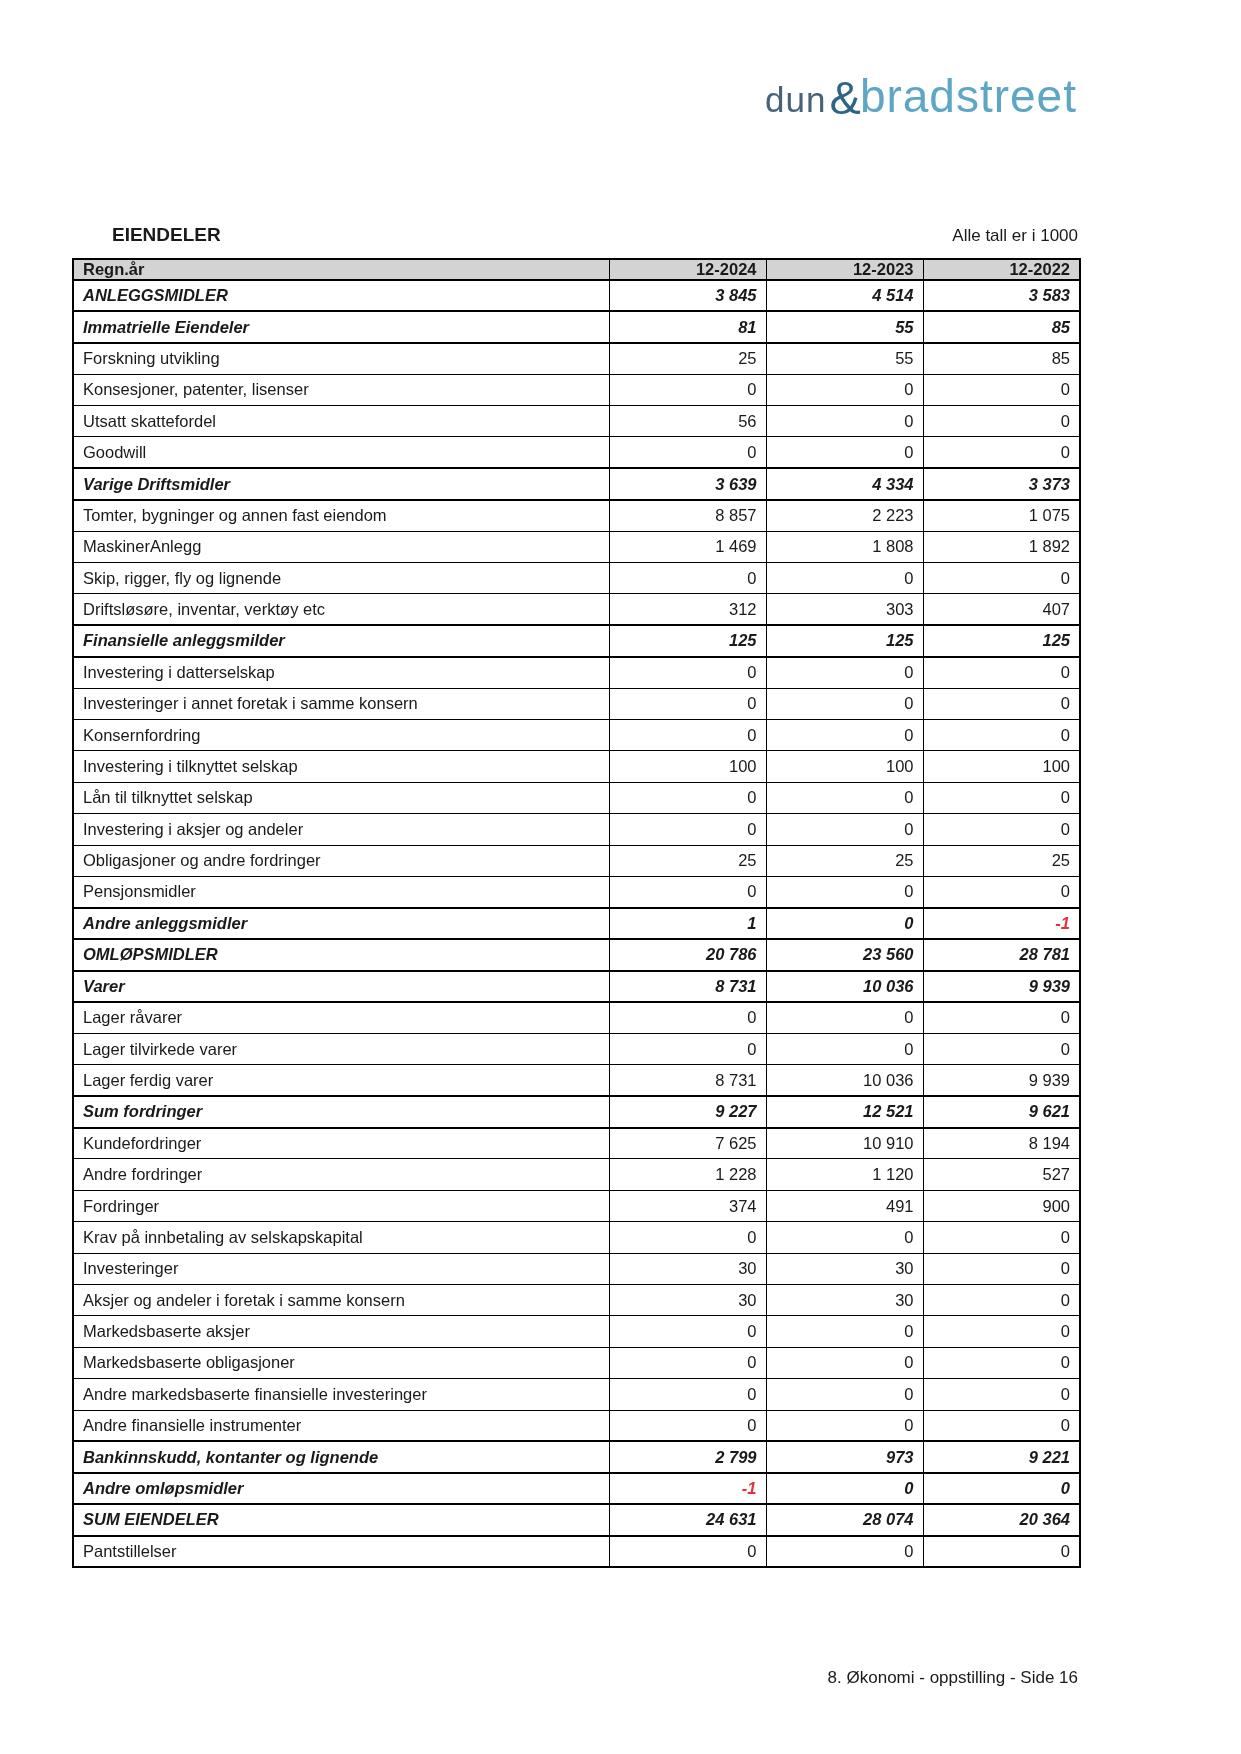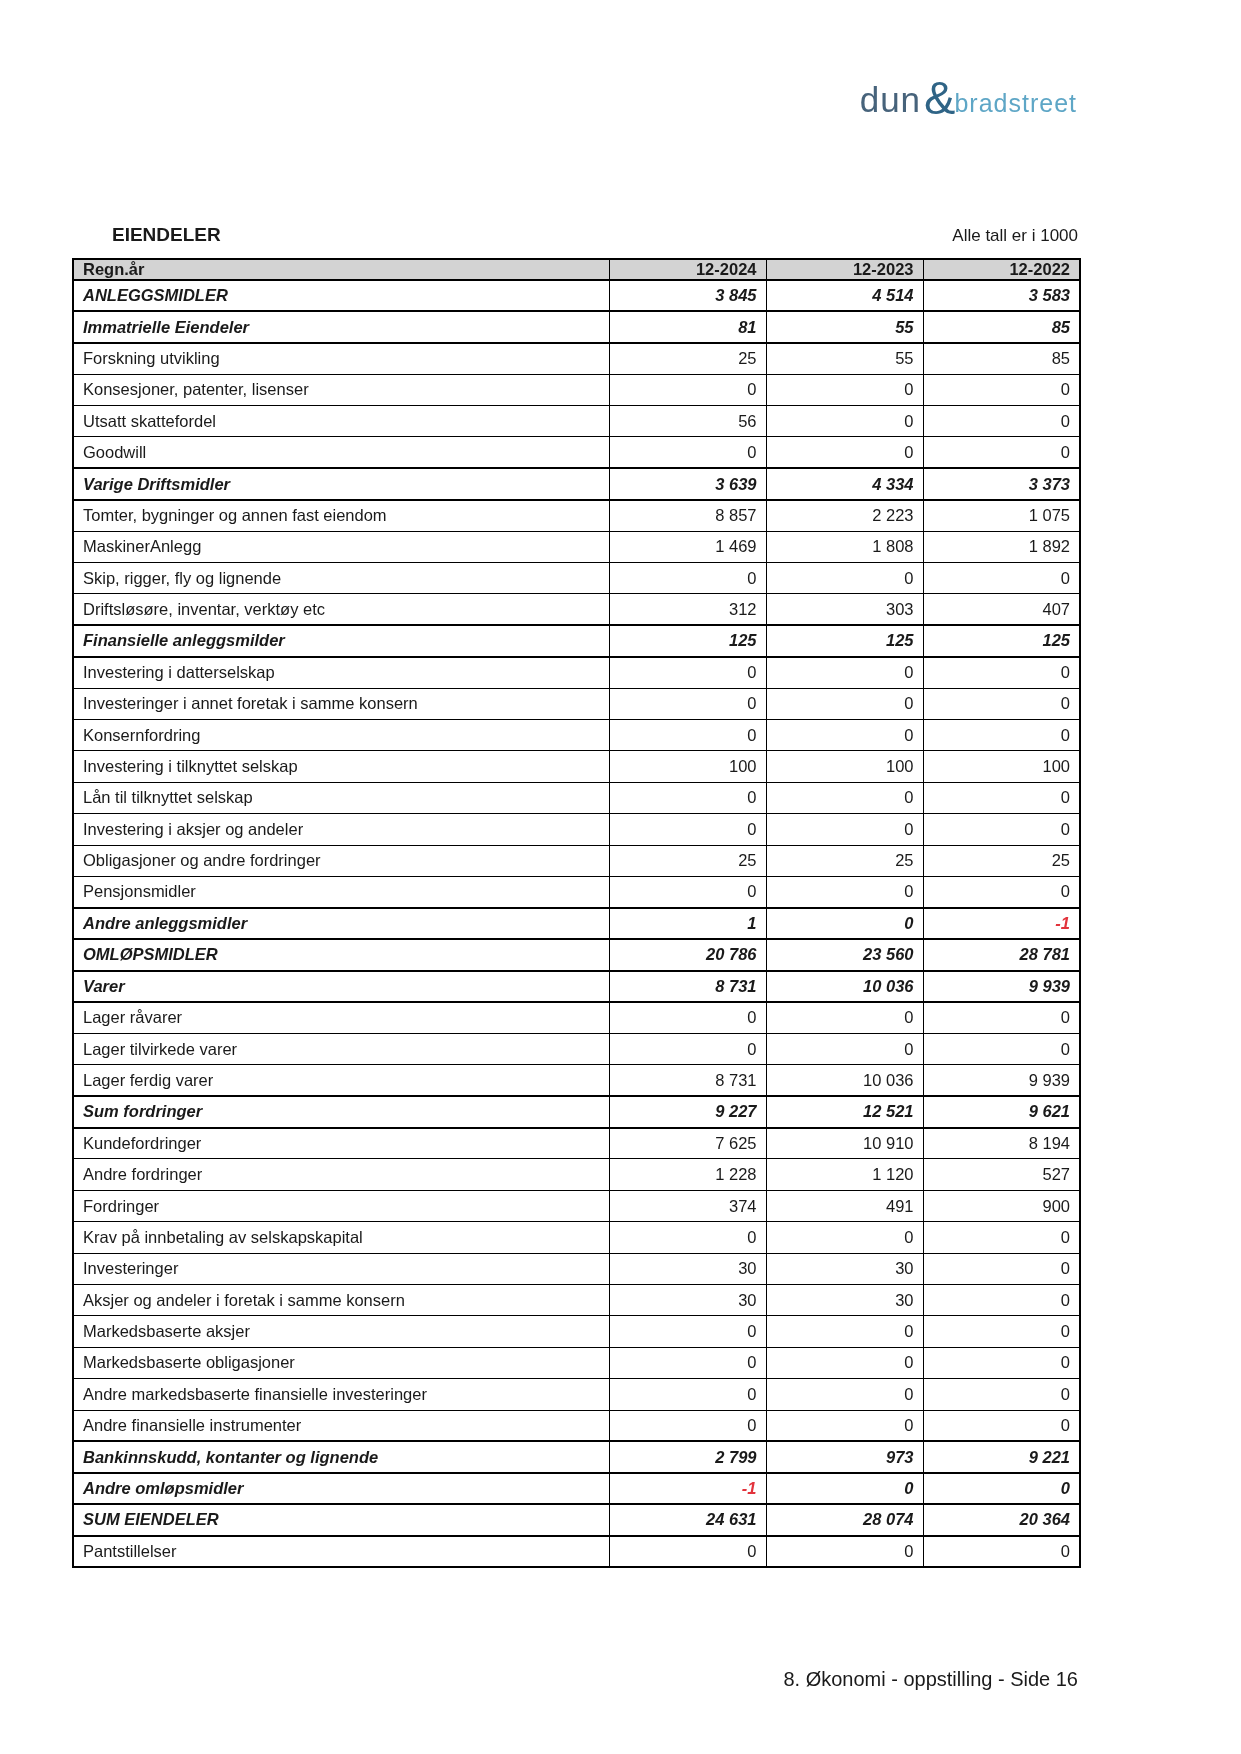--- a/index.html
+++ b/index.html
@@ -23,21 +23,21 @@
     user-select:none;
   }
   .logo .dun {
     font-size:35px; font-weight:400; letter-spacing:1px; color:#47637b;
   }
   .logo .amp {
     font-size:47px; font-weight:400; color:#2f6486;
     margin:0 -1px 0 3px; position:relative; top:2px;
   }
   .logo .bradstreet {
-    font-size:25px; font-weight:400; letter-spacing:1px; color:#5ea6c6;
+    font-size:46px; font-weight:400; letter-spacing:1px; color:#5ea6c6;
   }
 
   
   .title-row {
     position:absolute;
     left:72px; right:163px; top:224px;
     display:flex; justify-content:space-between; align-items:flex-end;
   }
   .doc-title { font-size:19px; font-weight:bold;margin-left:40px; }
   .doc-note  { font-size:17px; font-weight:400; }
@@ -76,21 +76,21 @@
     border-top-width:2px;
     border-bottom-width:2px;
     font-style:italic;
   }
   table.balance td.neg { color:#e2333c; }
 
   
   .footer {
     position:absolute;
     right:163px; top:1668px;
-    font-size:20px;
+    font-size:17px;
   }
 </style>
 </head>
 <body>
 
 <div class="page">
 
   <div class="logo">
     <span class="dun">dun</span>
     <span class="amp">&amp;</span>

